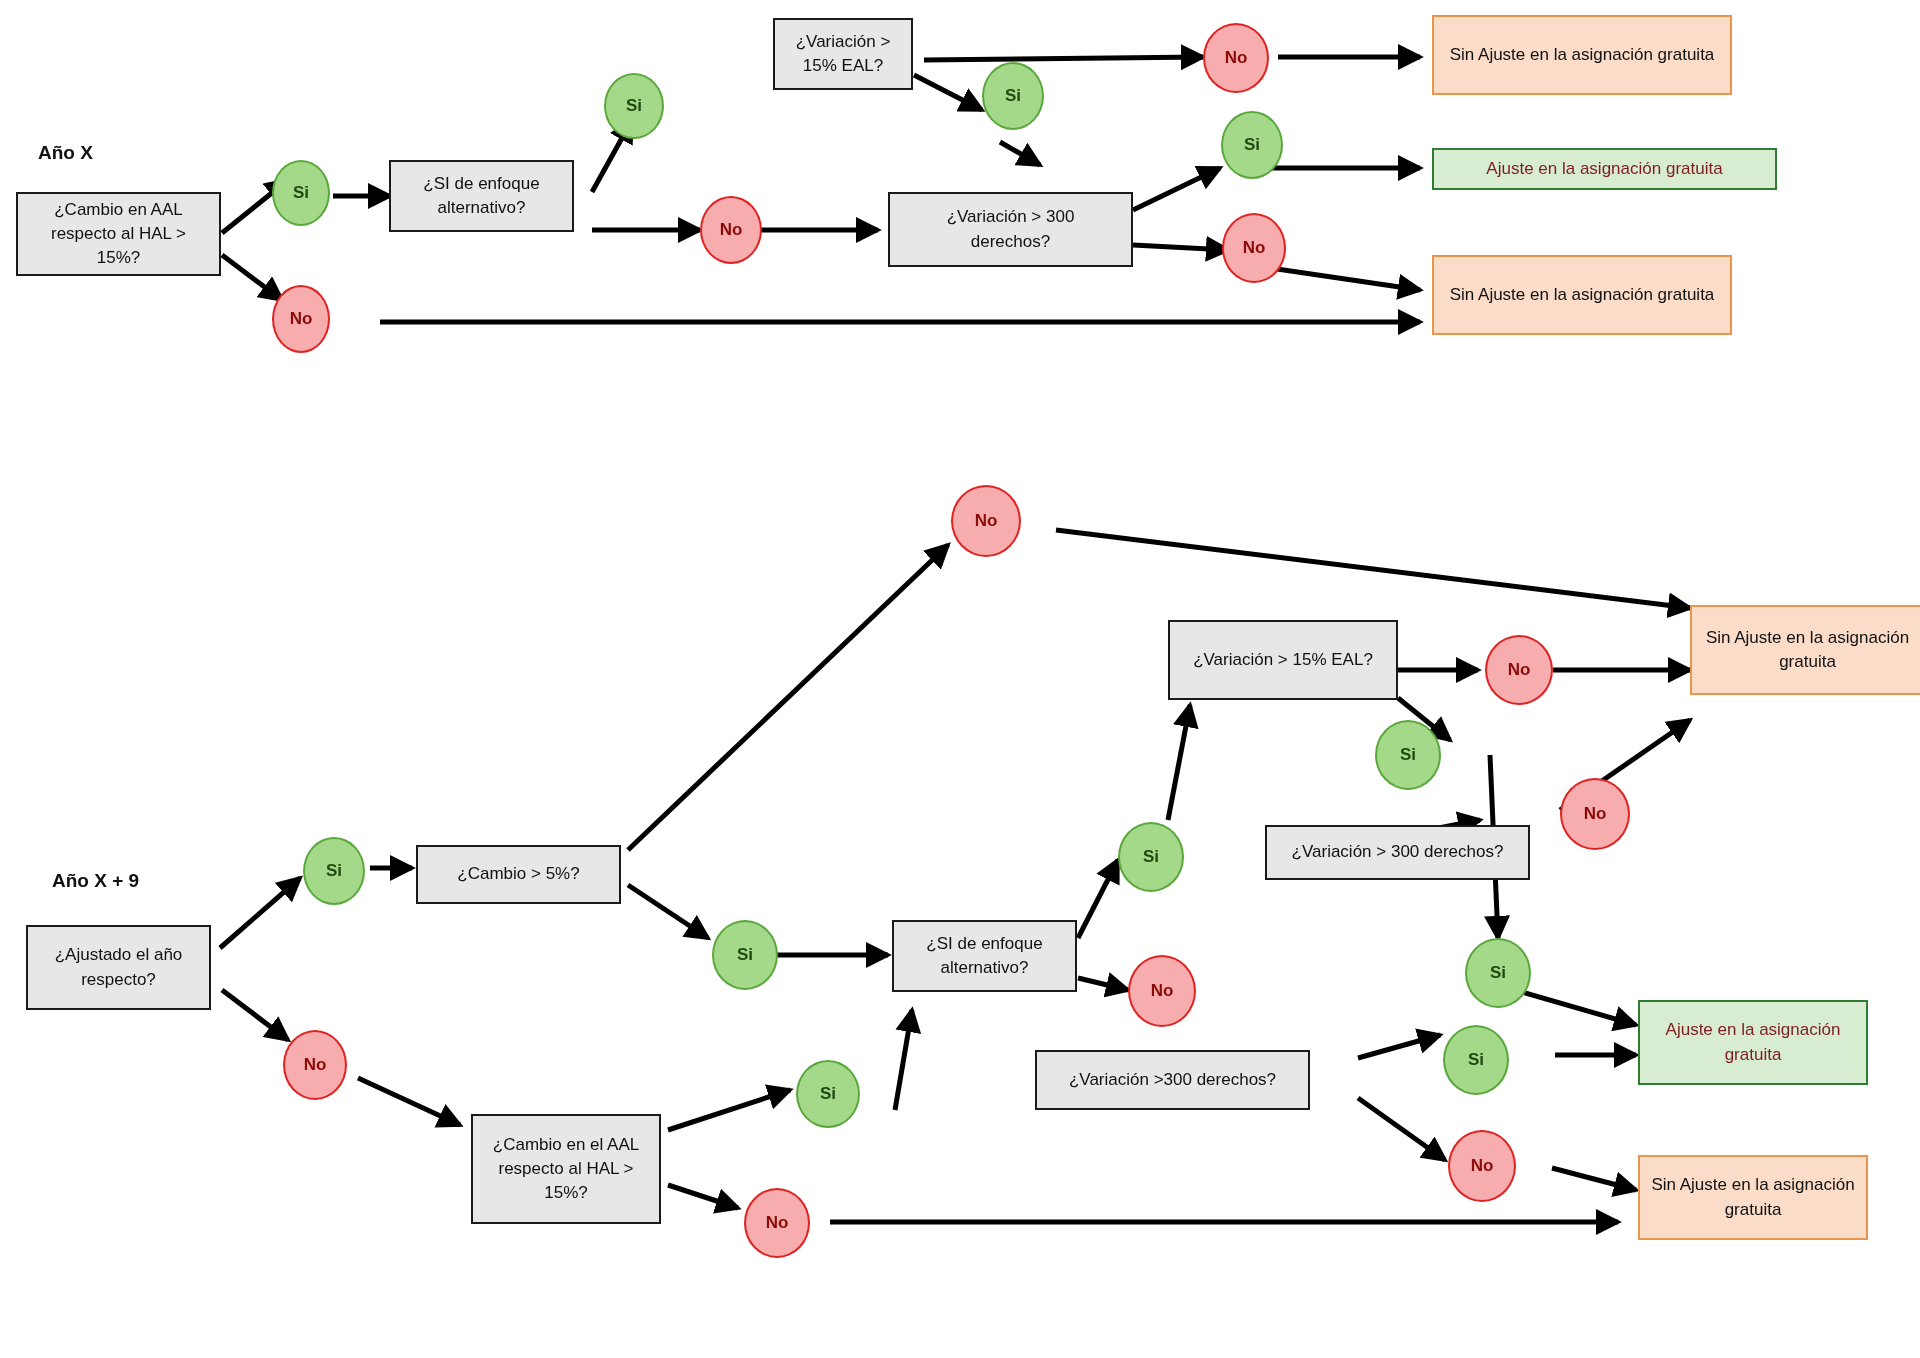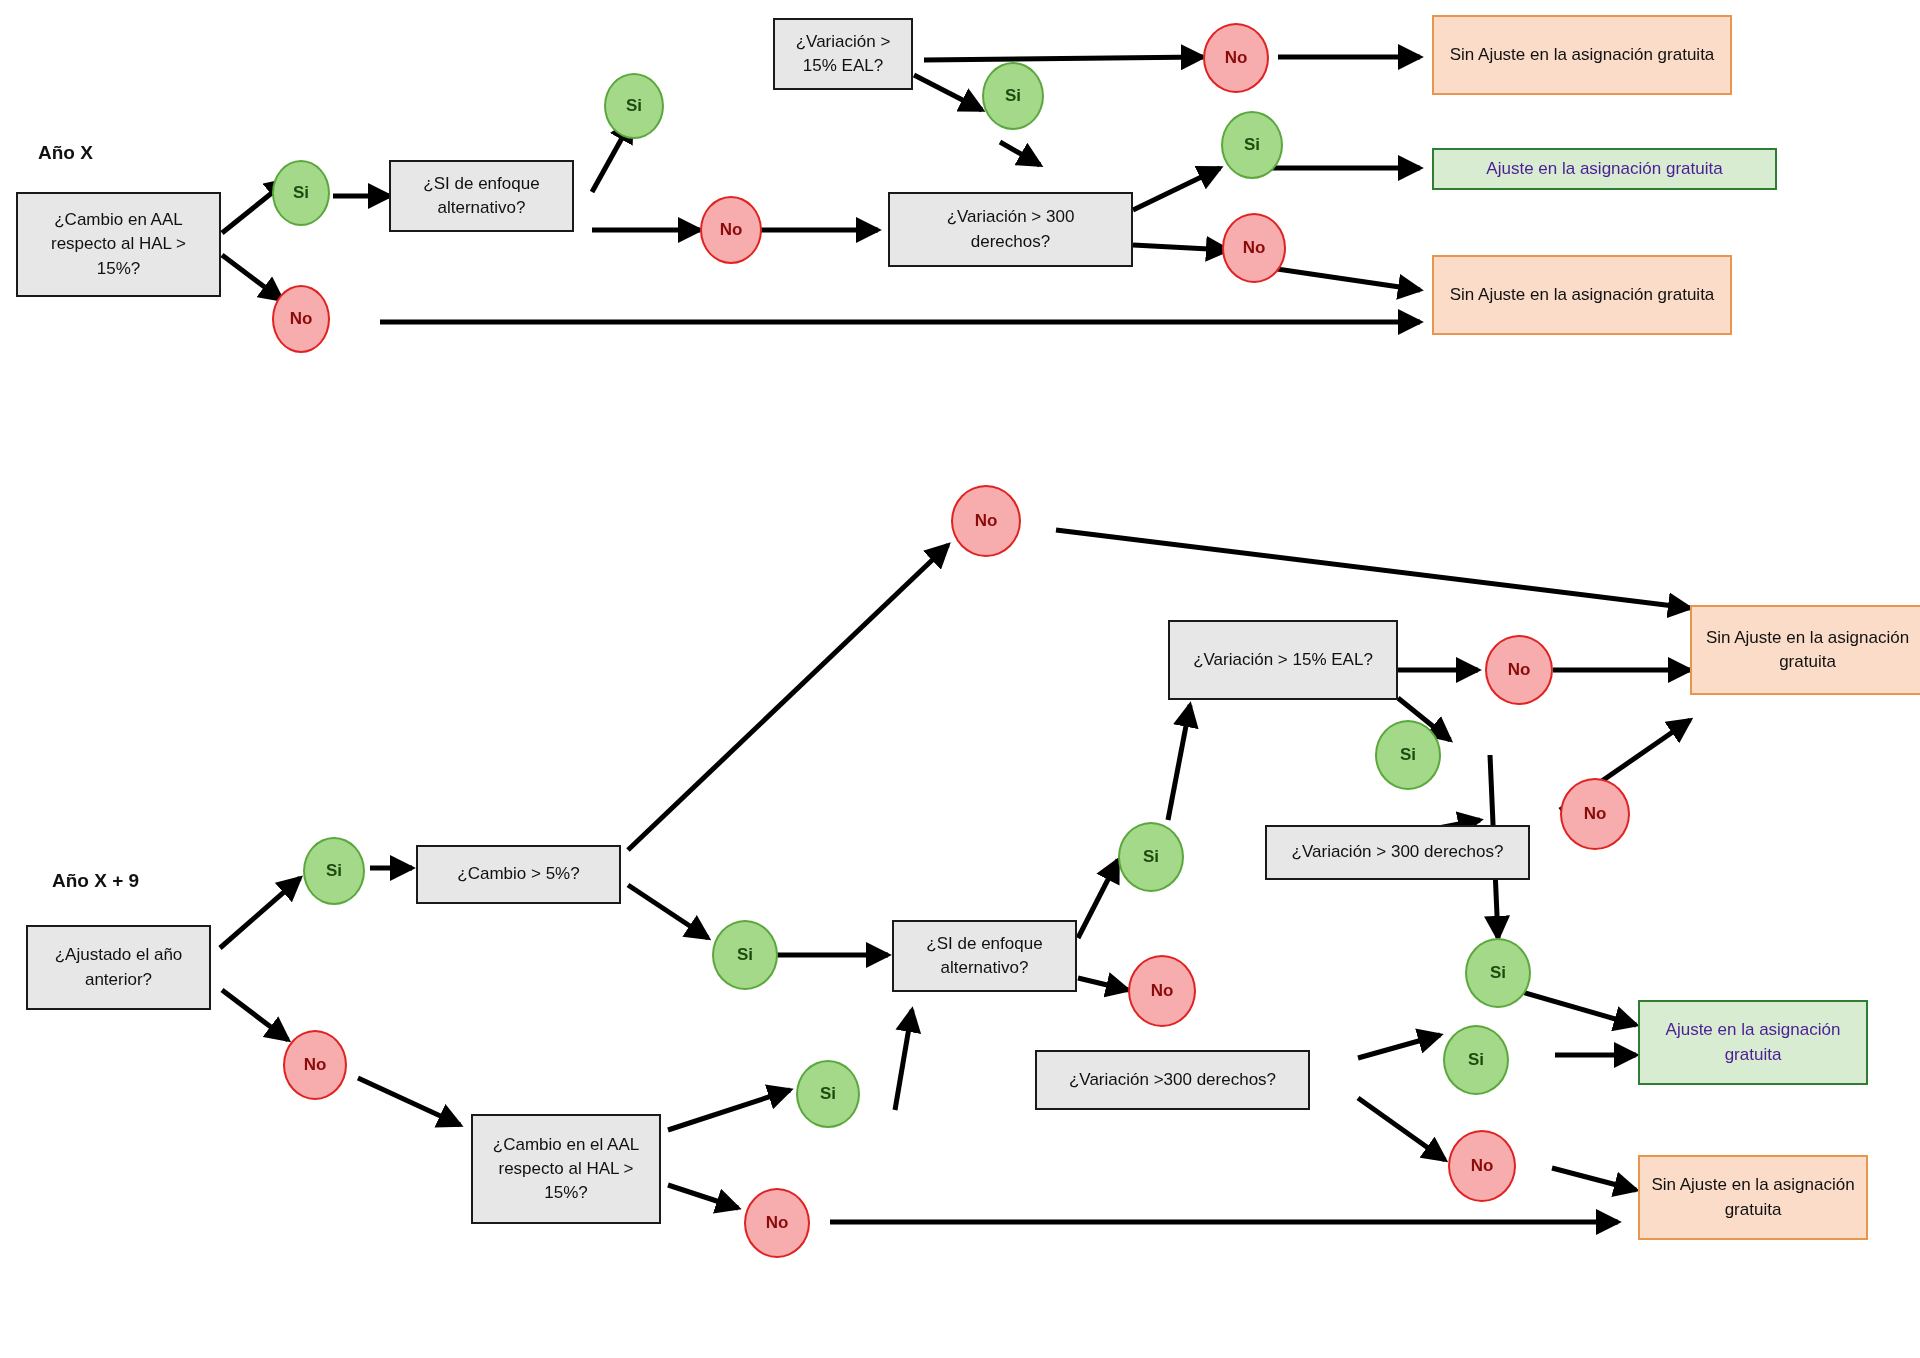--- a/index.html
+++ b/index.html
@@ -47,21 +47,21 @@
     background: #fbdcc8;
     border: 2.5px solid #e8954e;
     color: #111111;
     font-size: 17px;
     line-height: 1.42;
     padding: 8px 10px;
   }
   .result-yes {
     background: #d7ecd0;
     border: 2.5px solid #2e7d32;
-    color: #4c1d95;
+    color: #7f1d1d;
     font-size: 17px;
     line-height: 1.42;
     padding: 4px 10px;
   }
   
   .ellipse {
     border-radius: 50%;
     font-weight: bold;
     font-size: 17px;
   }
@@ -137,21 +137,21 @@
       <path d="M 1358 1058 L 1440 1035"></path>
       <path d="M 1358 1098 L 1445 1160"></path>
       <path d="M 1498 985 L 1636 1025"></path>
       <path d="M 1555 1055 L 1636 1055"></path>
       <path d="M 1552 1168 L 1636 1190"></path>
     </g>
   </svg>
 
   <div class="section-label" style="left:38px; top:142px;">Año X</div>
 
-  <div class="node box" style="left:16px; top:192px; width:205px; height:105px;">¿Cambio en AAL respecto al HAL &gt; 15%?</div>
+  <div class="node box" style="left:16px; top:192px; width:205px; height:84px;">¿Cambio en AAL respecto al HAL &gt; 15%?</div>
 
   <div class="node ellipse ellipse-yes" style="left:272px; top:160px; width:58px; height:66px;">Si</div>
 
   <div class="node ellipse ellipse-no" style="left:272px; top:285px; width:58px; height:68px;">No</div>
 
   <div class="node box" style="left:389px; top:160px; width:185px; height:72px;">¿SI de enfoque alternativo?</div>
 
   <div class="node ellipse ellipse-yes" style="left:604px; top:73px; width:60px; height:66px;">Si</div>
 
   <div class="node ellipse ellipse-no" style="left:700px; top:196px; width:62px; height:68px;">No</div>
@@ -169,21 +169,21 @@
   <div class="node ellipse ellipse-no" style="left:1222px; top:213px; width:64px; height:70px;">No</div>
 
   <div class="node result-no" style="left:1432px; top:15px; width:300px; height:80px;">Sin Ajuste en la asignación gratuita</div>
 
   <div class="node result-yes" style="left:1432px; top:148px; width:345px; height:42px;">Ajuste en la asignación gratuita</div>
 
   <div class="node result-no" style="left:1432px; top:255px; width:300px; height:80px;">Sin Ajuste en la asignación gratuita</div>
 
   <div class="section-label" style="left:52px; top:870px;">Año X + 9</div>
 
-  <div class="node box" style="left:26px; top:925px; width:185px; height:85px;">¿Ajustado el año anterior?</div>
+  <div class="node box" style="left:26px; top:925px; width:185px; height:85px;">¿Ajustado el año respecto?</div>
 
   <div class="node ellipse ellipse-yes" style="left:303px; top:837px; width:62px; height:68px;">Si</div>
 
   <div class="node ellipse ellipse-no" style="left:283px; top:1030px; width:64px; height:70px;">No</div>
 
   <div class="node box" style="left:416px; top:845px; width:205px; height:59px;">¿Cambio &gt; 5%?</div>
 
   <div class="node ellipse ellipse-no" style="left:951px; top:485px; width:70px; height:72px;">No</div>
 
   <div class="node ellipse ellipse-yes" style="left:712px; top:920px; width:66px; height:70px;">Si</div>

